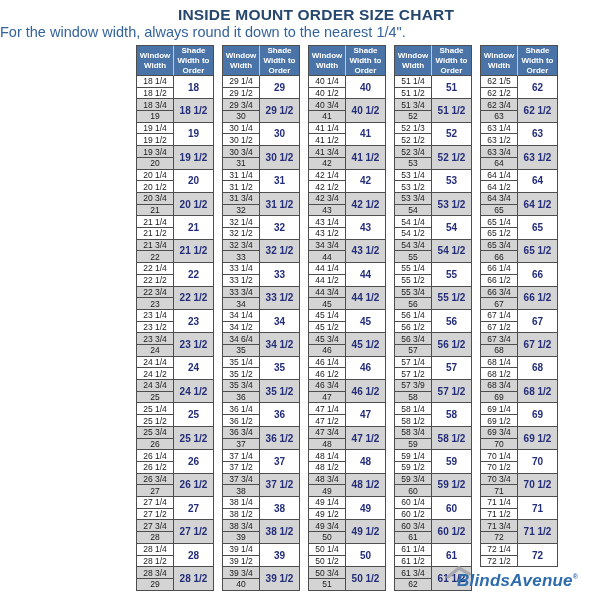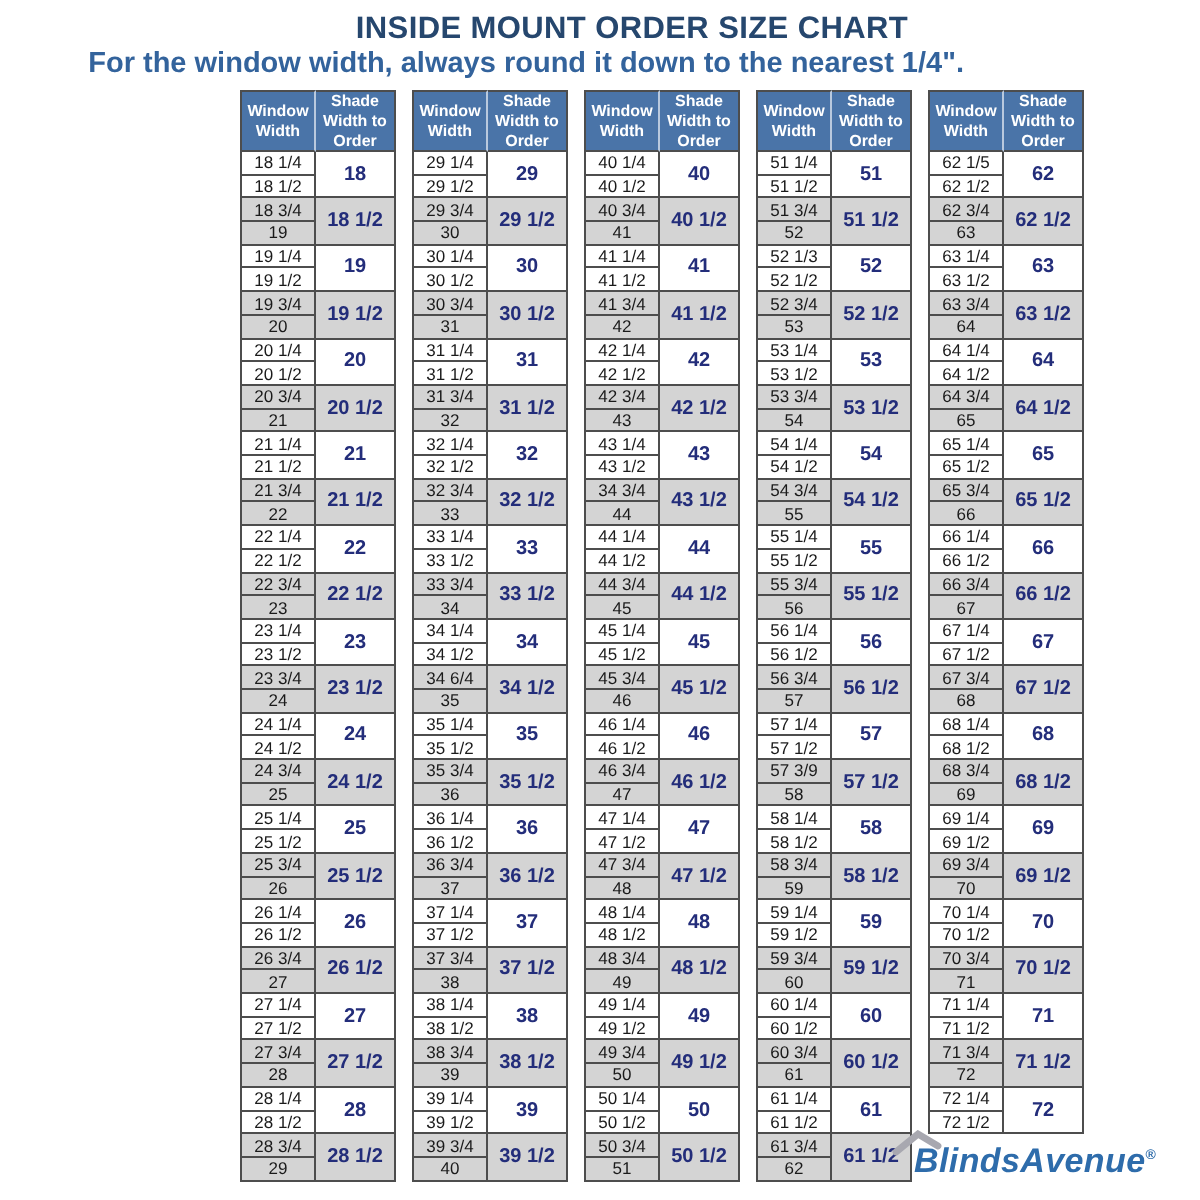--- a/index.html
+++ b/index.html
@@ -2,24 +2,24 @@
 <html><head>
 <meta charset="utf-8">
 <style>
   * { margin:0; padding:0; box-sizing:border-box; }
   html,body { width:600px; height:600px; background:#ffffff; overflow:hidden;
               font-family:"Liberation Sans", sans-serif; }
   .stage { position:relative; width:600px; height:600px; background:#fff; }
 
   .title { position:absolute; top:6px; left:16px; width:600px; text-align:center;
            font-size:15.5px; font-weight:bold; color:#26476e; letter-spacing:.2px; }
-  .subtitle { position:absolute; top:24px; left:0; width:482px; text-align:right;
-              font-size:14.5px; font-weight:bold; color:#33639c; }
+  .subtitle { position:absolute; top:24px; left:0; width:482px; text-align:left;
+              font-size:14.5px; font-weight:normal; color:#33639c; }
 
-  .size-table { position:absolute; left:88px; top:45px; display:flex; gap:8px;padding-left:32px; }
+  .size-table { position:absolute; left:104px; top:45px; display:flex; gap:8px;padding-left:32px; }
   .group { width:78px; }
 
   .ghead { display:flex; height:31px; }
   .hcell { background:#4a74a8; color:#fff; font-weight:bold; font-size:8px;
            line-height:1.25; text-align:center; display:flex; align-items:center;
            justify-content:center; border:1px solid #4d4d4d; }
   .hcell.w { width:38px; border-right:1px solid #b9c9de; }
   .hcell.s { width:40px; border-left:none; }
 
   .pair { display:flex; height:23.4px; border:1px solid #4d4d4d; border-top:none;

